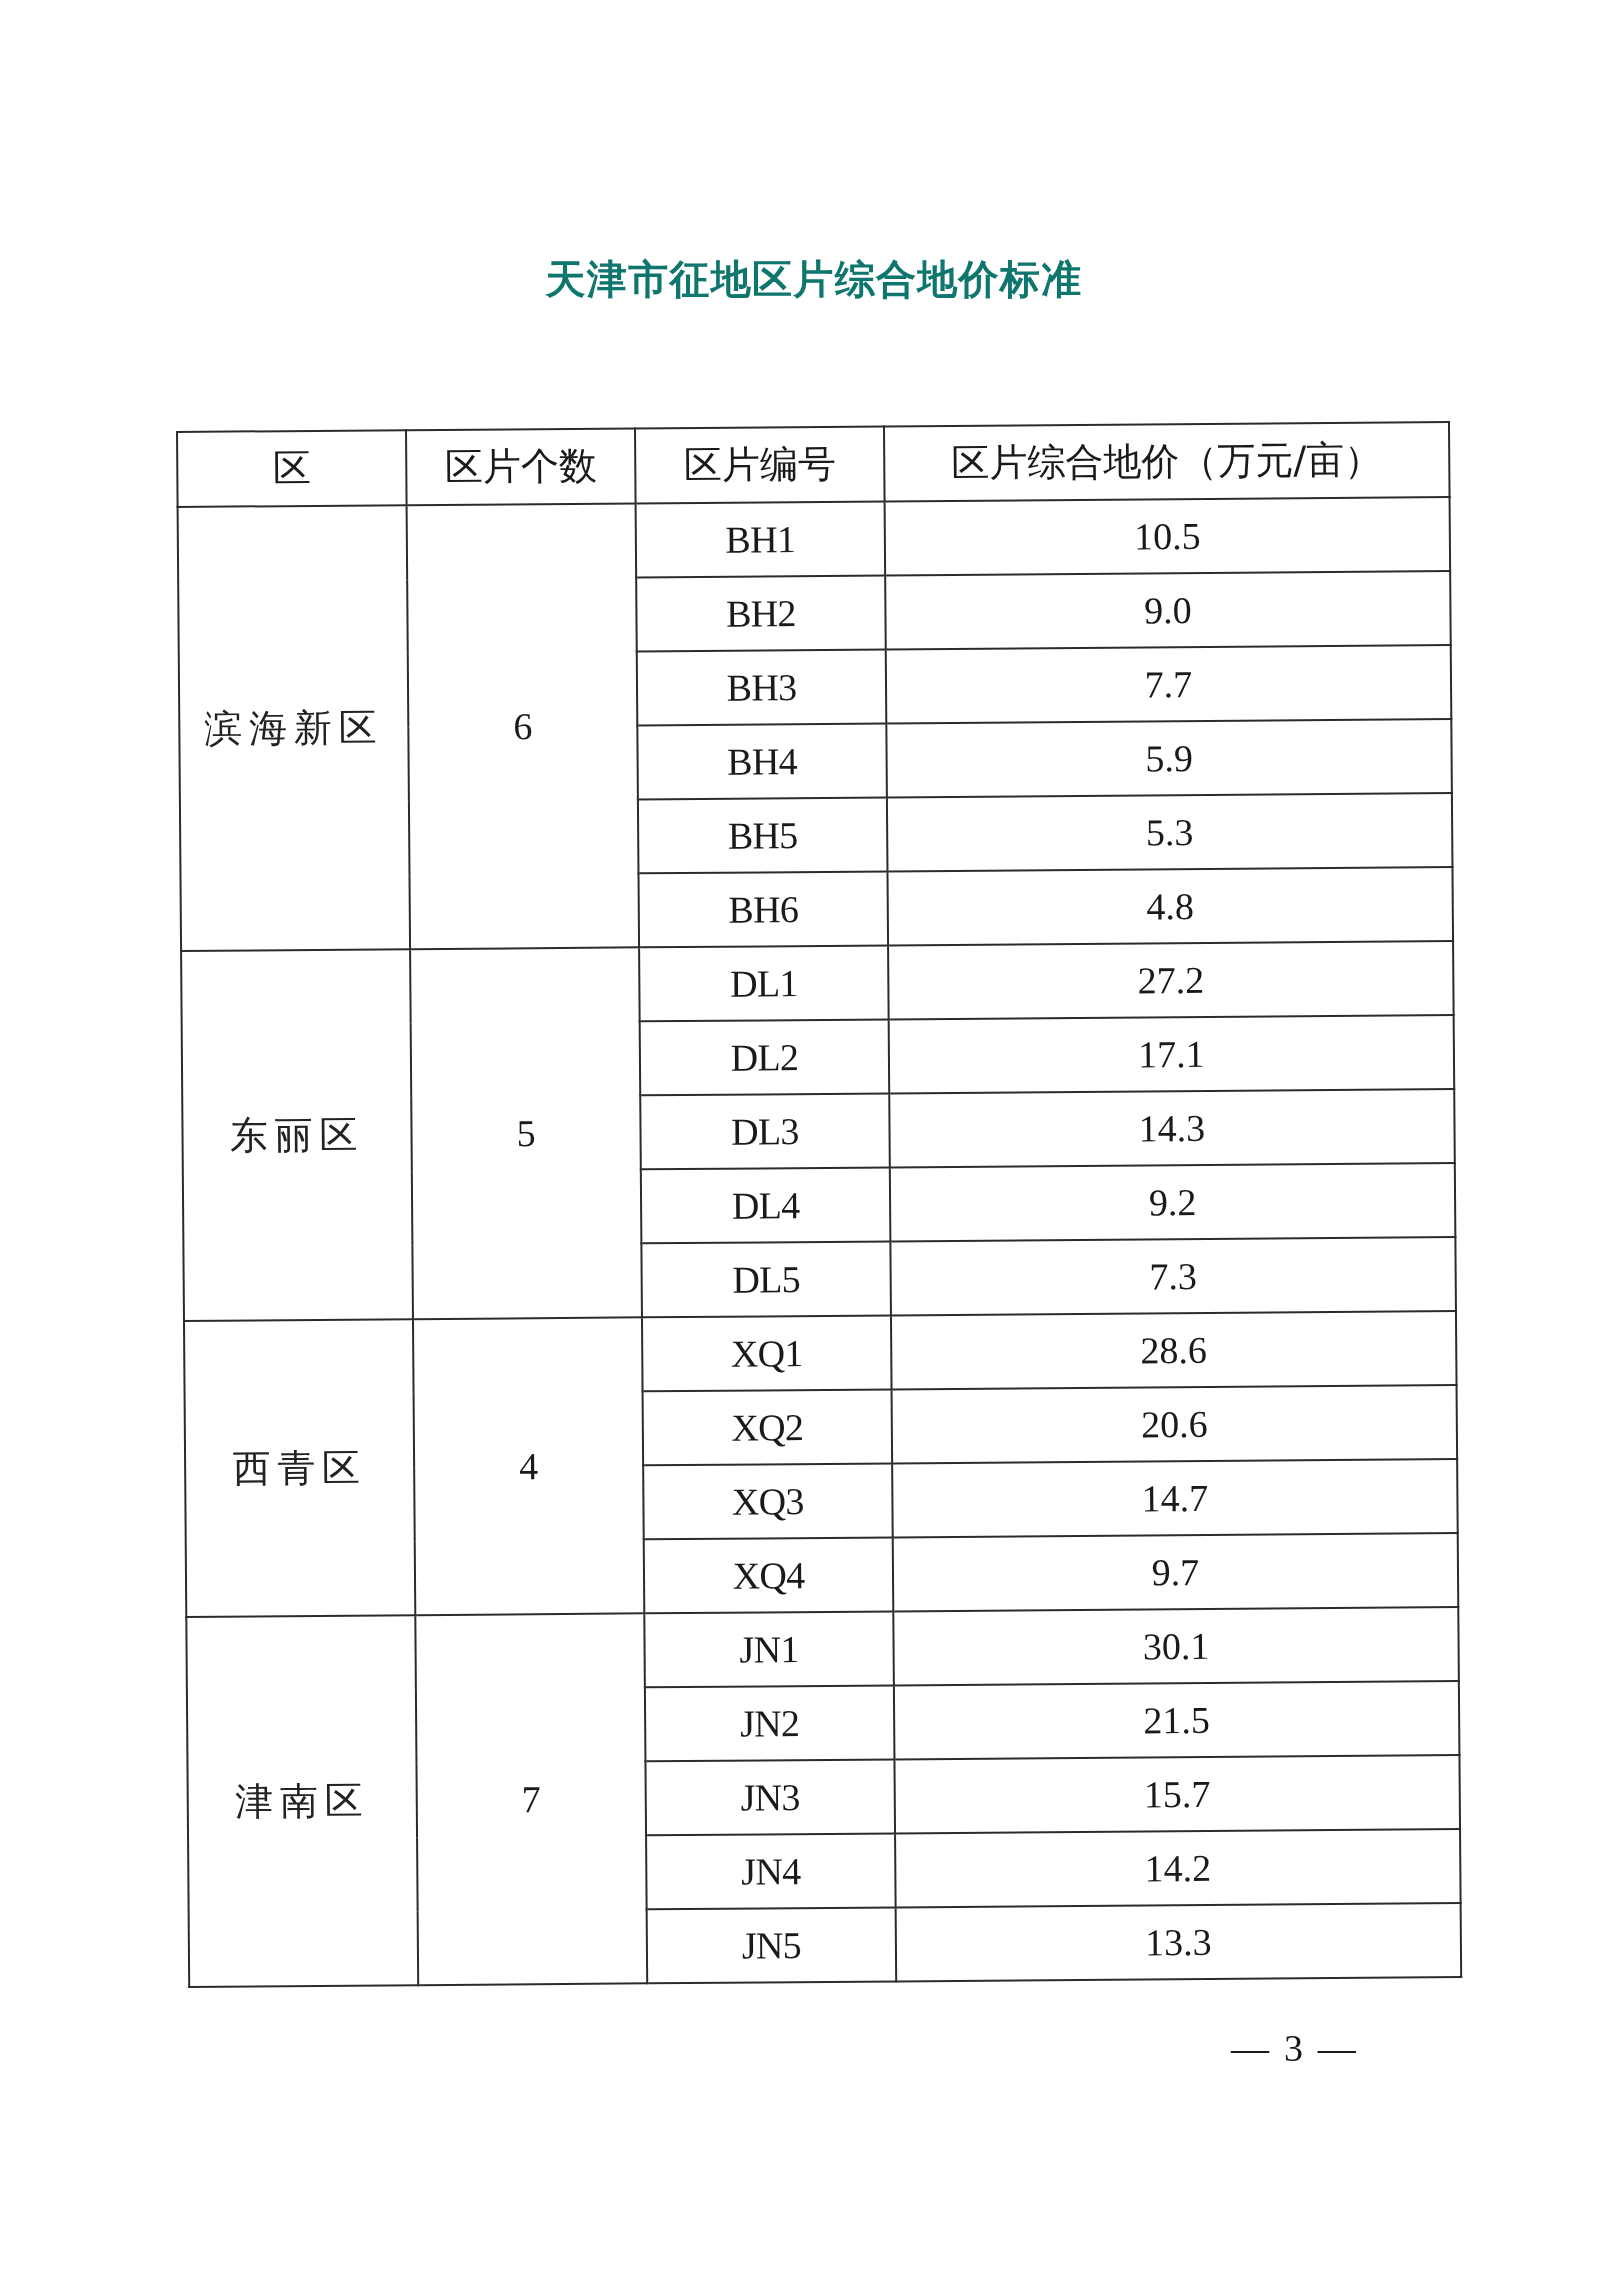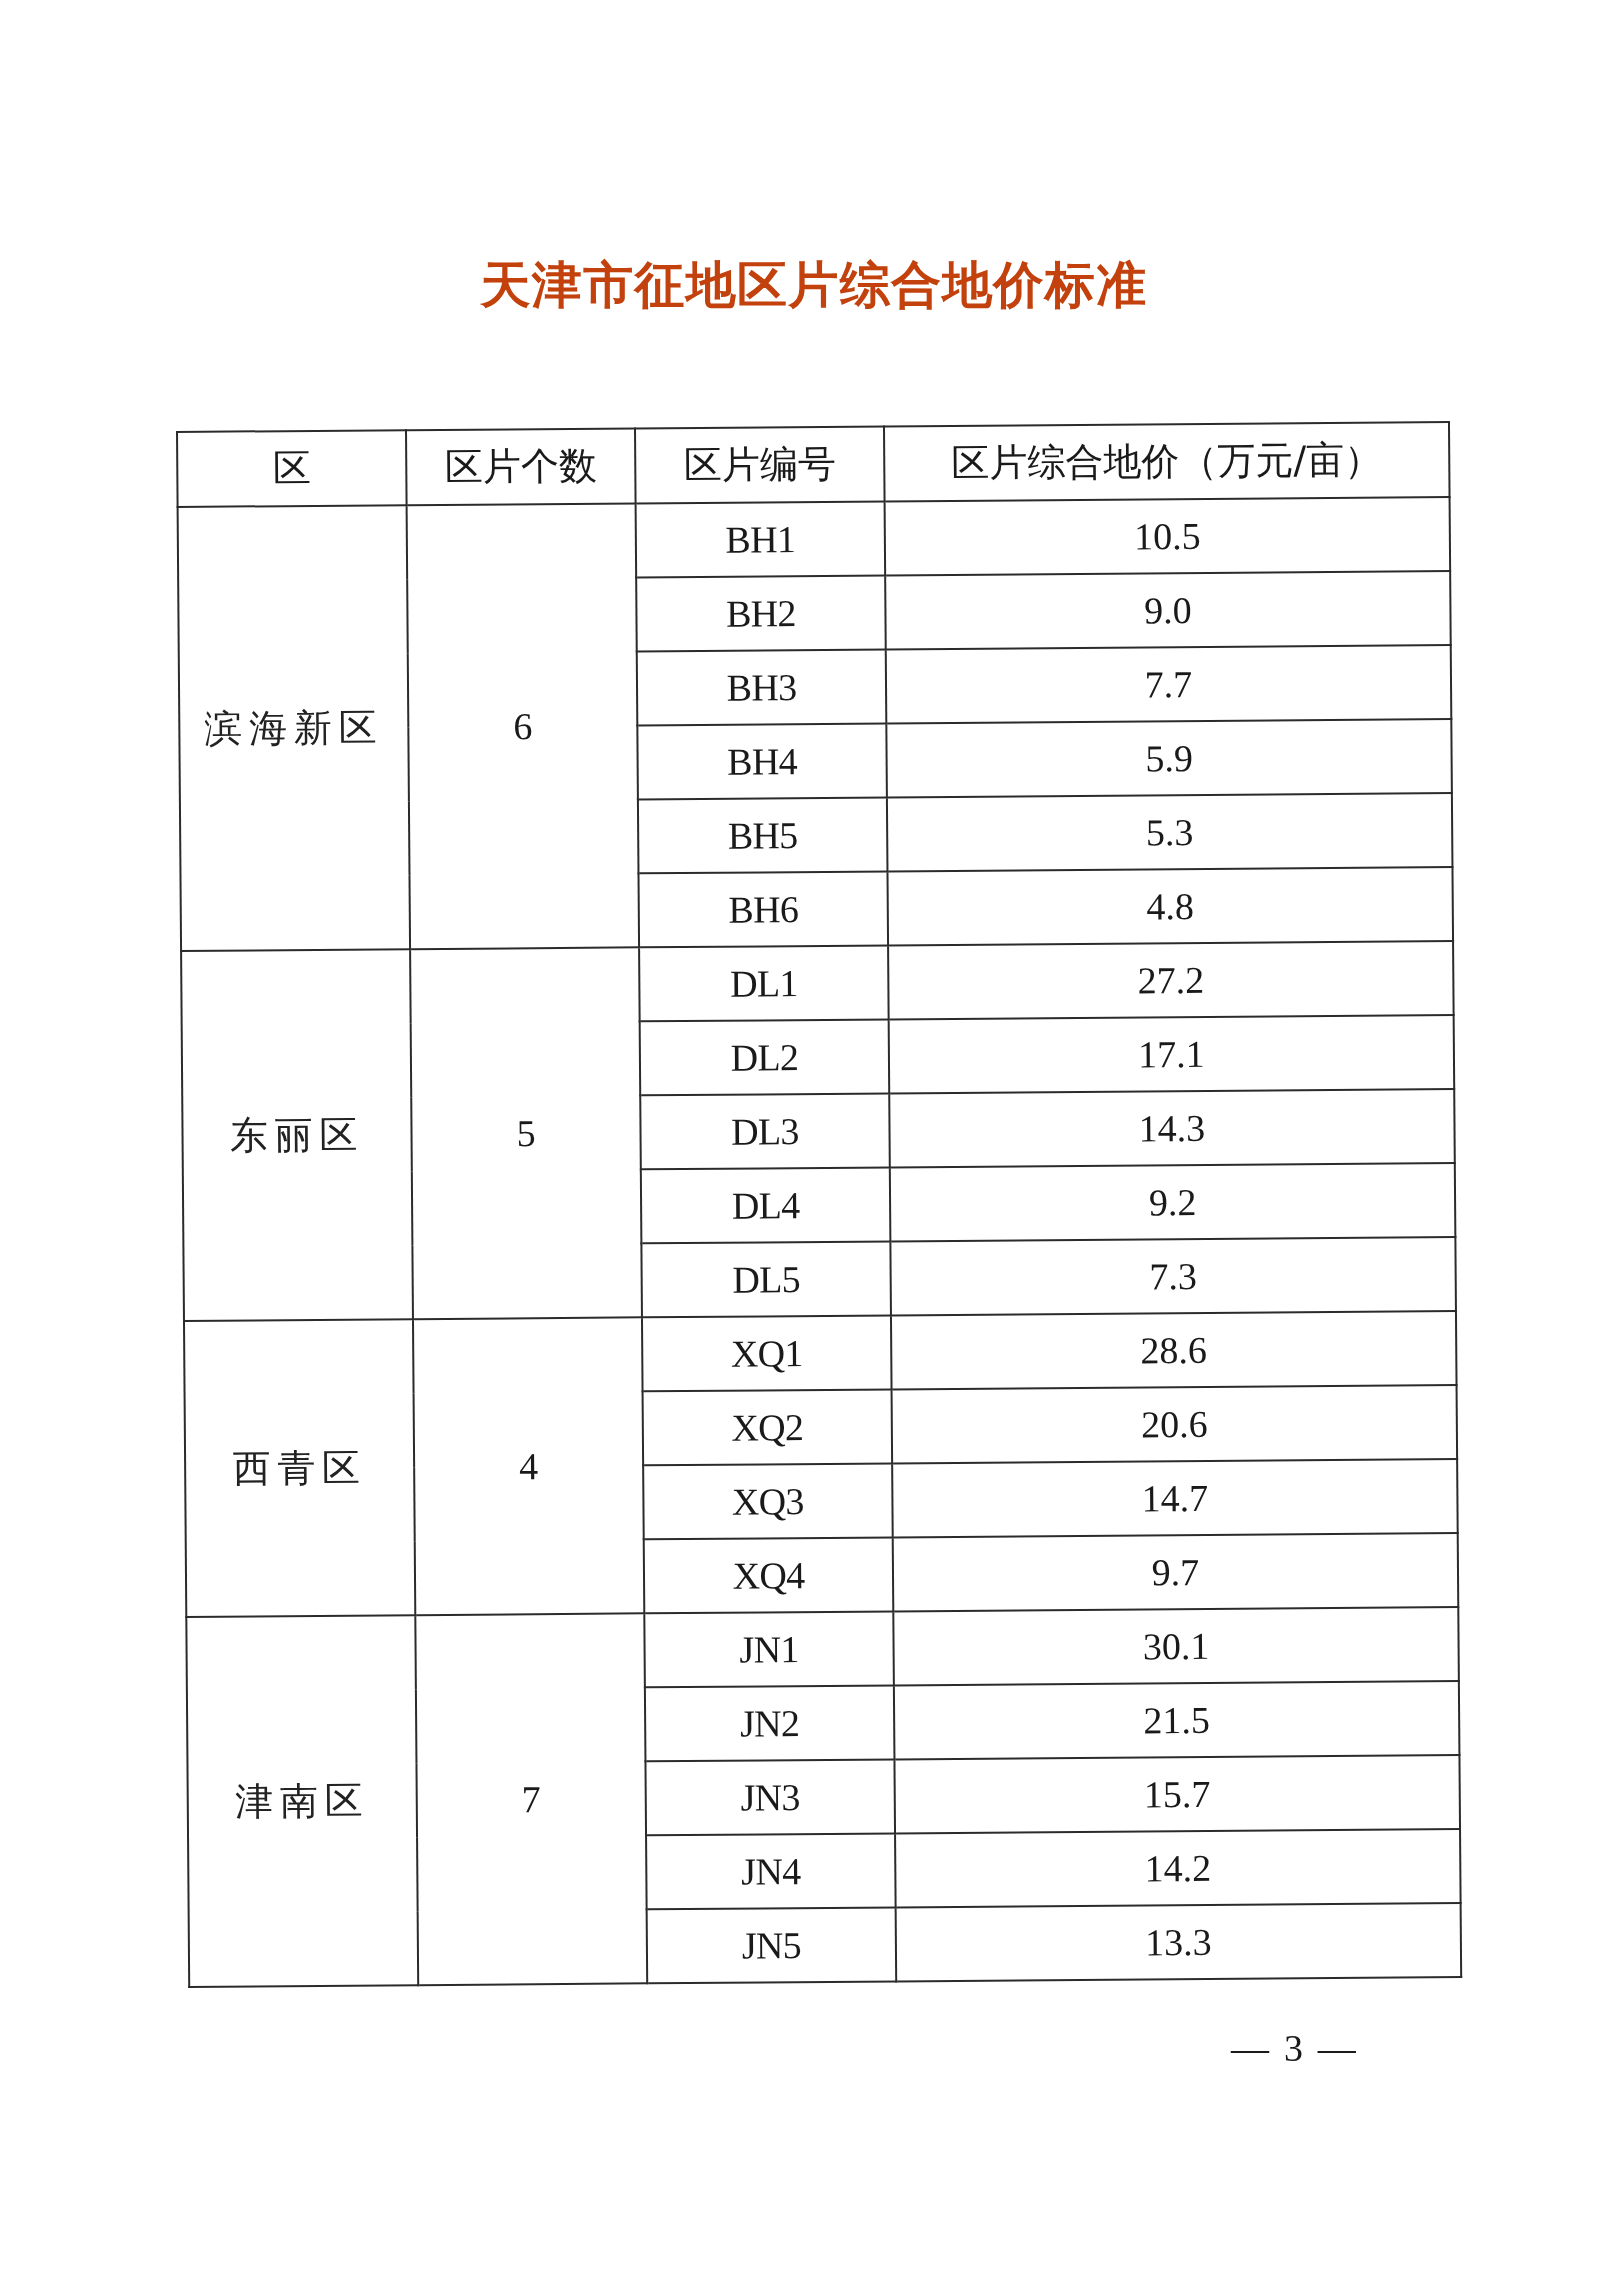--- a/index.html
+++ b/index.html
@@ -32,21 +32,21 @@
   col.c1 { width: 229px; } col.c2 { width: 229px; } col.c3 { width: 249px; } col.c4 { width: 565px; }
   .page-number {
     position: absolute; left: 1231px; top: 2026px; font-size: 38px; color: #1a1a1a;
     font-family: "Liberation Serif", serif; letter-spacing: 2.7px;
   }
 </style>
 </head>
 <body>
 
 <div class="title-wrap">
-  <span class="page-title-text" style="font-family:'DejaVu Sans','Liberation Sans',sans-serif;font-size:50px;font-weight:bold;letter-spacing:1.3px;color:#c2410c;margin-left:40px;">天津市征地区片综合地价标准</span>
+  <span class="page-title-text" style="font-family:'DejaVu Sans','Liberation Sans',sans-serif;font-size:40px;font-weight:bold;letter-spacing:1.3px;color:#0f766e;margin-left:40px;">天津市征地区片综合地价标准</span>
 </div>
 
 <table class="land-table">
   <colgroup>
       <col class="c1">
       <col class="c2">
       <col class="c3">
       <col class="c4">
     </colgroup>
   <thead>

